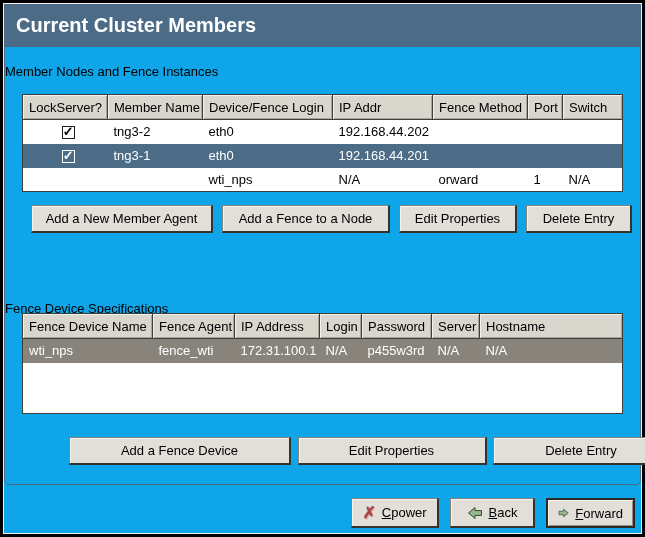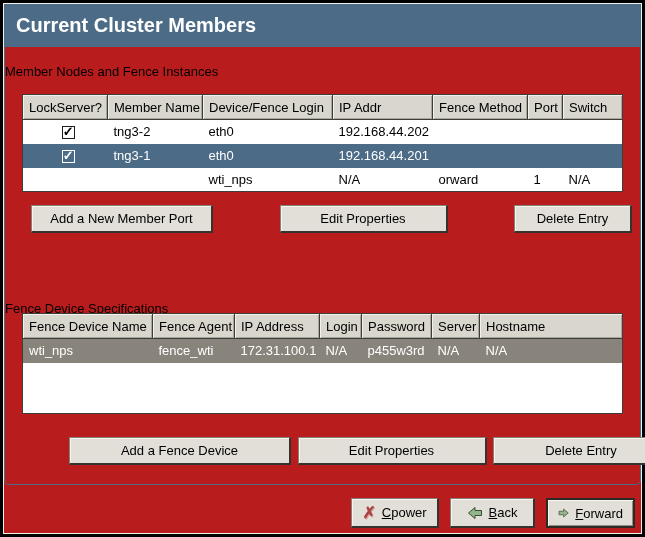--- a/index.html
+++ b/index.html
@@ -5,21 +5,21 @@
   * { box-sizing: border-box; margin: 0; padding: 0; }
   html, body { width: 645px; height: 537px; }
   body { font-family: "Liberation Sans", sans-serif; font-size: 13px; color: #000; }
 
   .window {
     position: relative; width: 645px; height: 537px;
     background: #000;
   }
   .inner {
     position: absolute; left: 3px; top: 3px; right: 3px; bottom: 3px;
-    background: #b91c1c; border: 1px solid #f3f1ec;
+    background: #0ea5e9; border: 1px solid #f3f1ec;
   }
 
   
   .titlebar {
     position: absolute; left: 0; top: 0; right: 0; height: 43px;
     background: #4c6b87; color: #fff;
     font-size: 20px; font-weight: bold;
     line-height: 43px; padding-left: 12px;
   }
 
@@ -178,21 +178,22 @@
             <td>wti_nps</td>
             <td>N/A</td>
             <td>orward</td>
             <td>1</td>
             <td>N/A</td>
           </tr>
         </tbody>
       </table>
 
       <div class="btn-row btn-row-1">
-        <button class="btn">Add a New Member Port</button>
+        <button class="btn">Add a New Member Agent</button>
+        <button class="btn">Add a Fence to a Node</button>
         <button class="btn">Edit Properties</button>
         <button class="btn">Delete Entry</button>
       </div>
 
       <div class="caption caption2">Fence Device Specifications</div>
 
       <table class="grid grid-fence">
         <colgroup>
           <col style="width:130px">
             <col style="width:82px">

